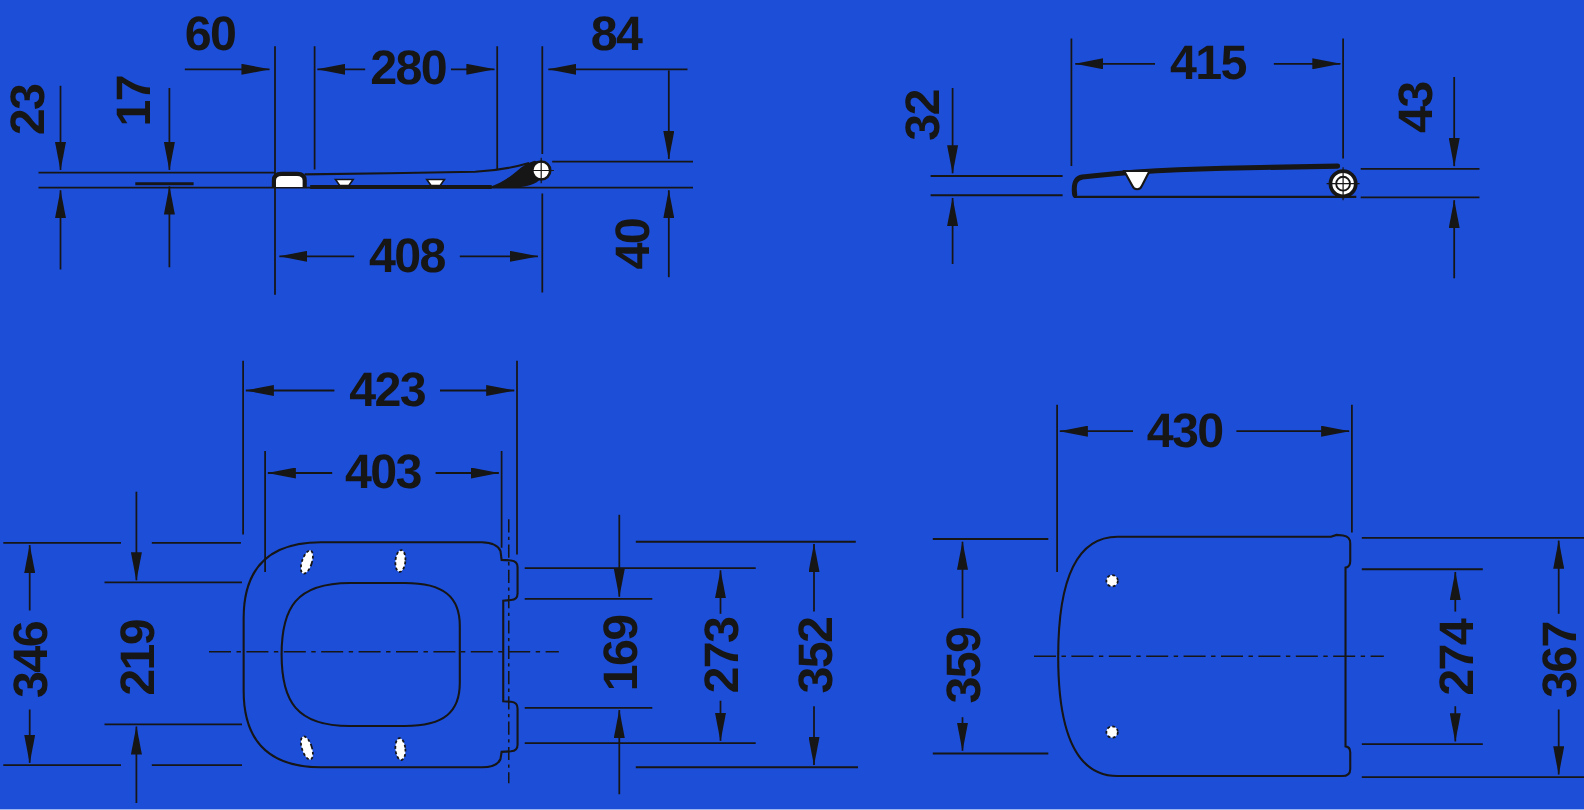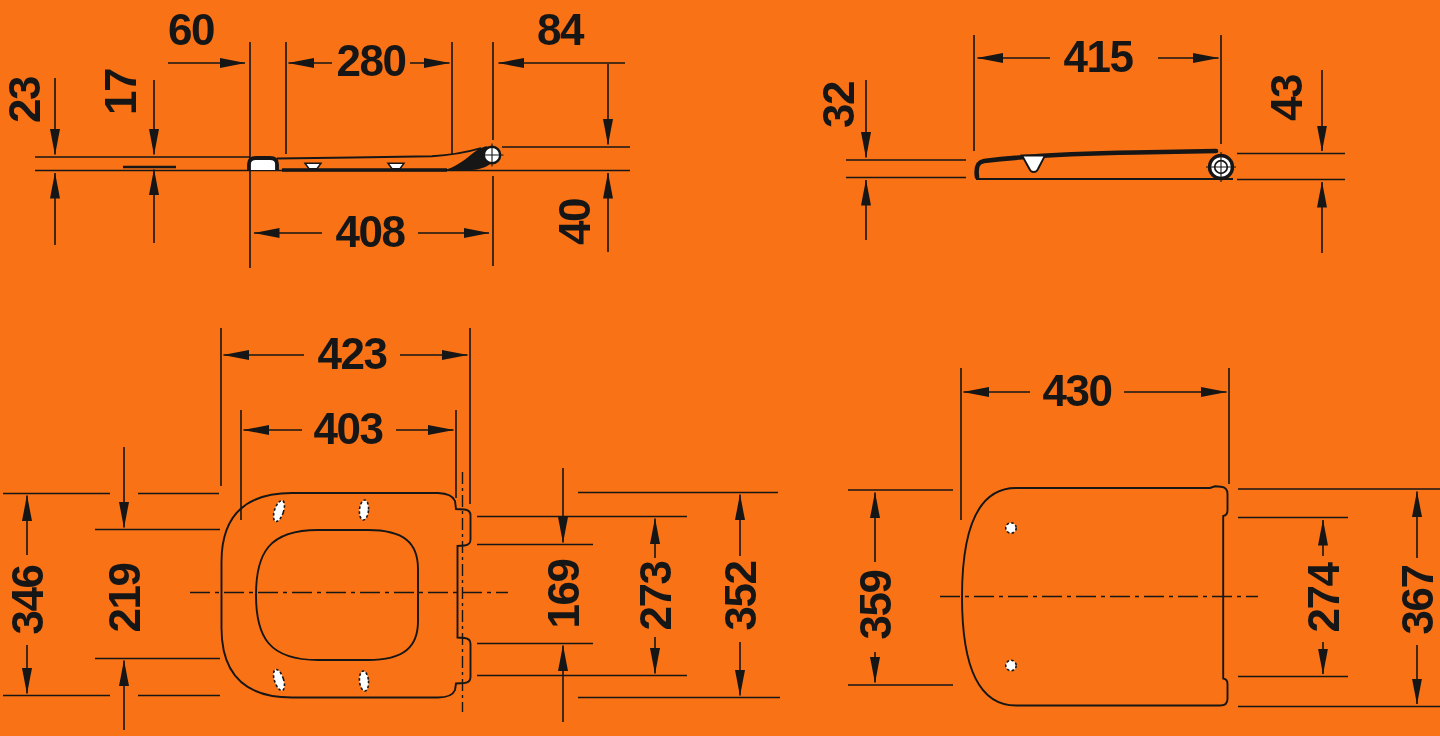--- a/index.html
+++ b/index.html
@@ -1,16 +1,16 @@
 <!DOCTYPE html>
 <html><head>
 <meta charset="utf-8">
 <style>
   html,body{margin:0;padding:0;background:#ffffff;}
-  .canvas{position:relative;width:1440px;height:736px;background:#f97316;overflow:hidden;}
+  .canvas{position:relative;width:1440px;height:736px;background:#1d4ed8;overflow:hidden;}
   svg{position:absolute;left:0;top:0;}
   .ln{stroke:#161616;fill:none;stroke-width:1.6;}
   .ln2{stroke:#161616;fill:none;stroke-width:1.9;}
   .thick{stroke:#161616;fill:none;stroke-width:3.6;}
   .band{stroke:#161616;fill:none;stroke-width:4.6;stroke-linecap:round;}
   .fillb{fill:#161616;stroke:none;}
   .wfill{fill:#ffffff;stroke:#161616;}
   .hair{stroke:#161616;fill:none;stroke-width:1.1;}
   .cl{stroke:#161616;fill:none;stroke-width:1.4;stroke-dasharray:20 5 4 5;}
   .ax{stroke:#161616;fill:none;stroke-width:1.4;stroke-dasharray:12 4 3 4;}

